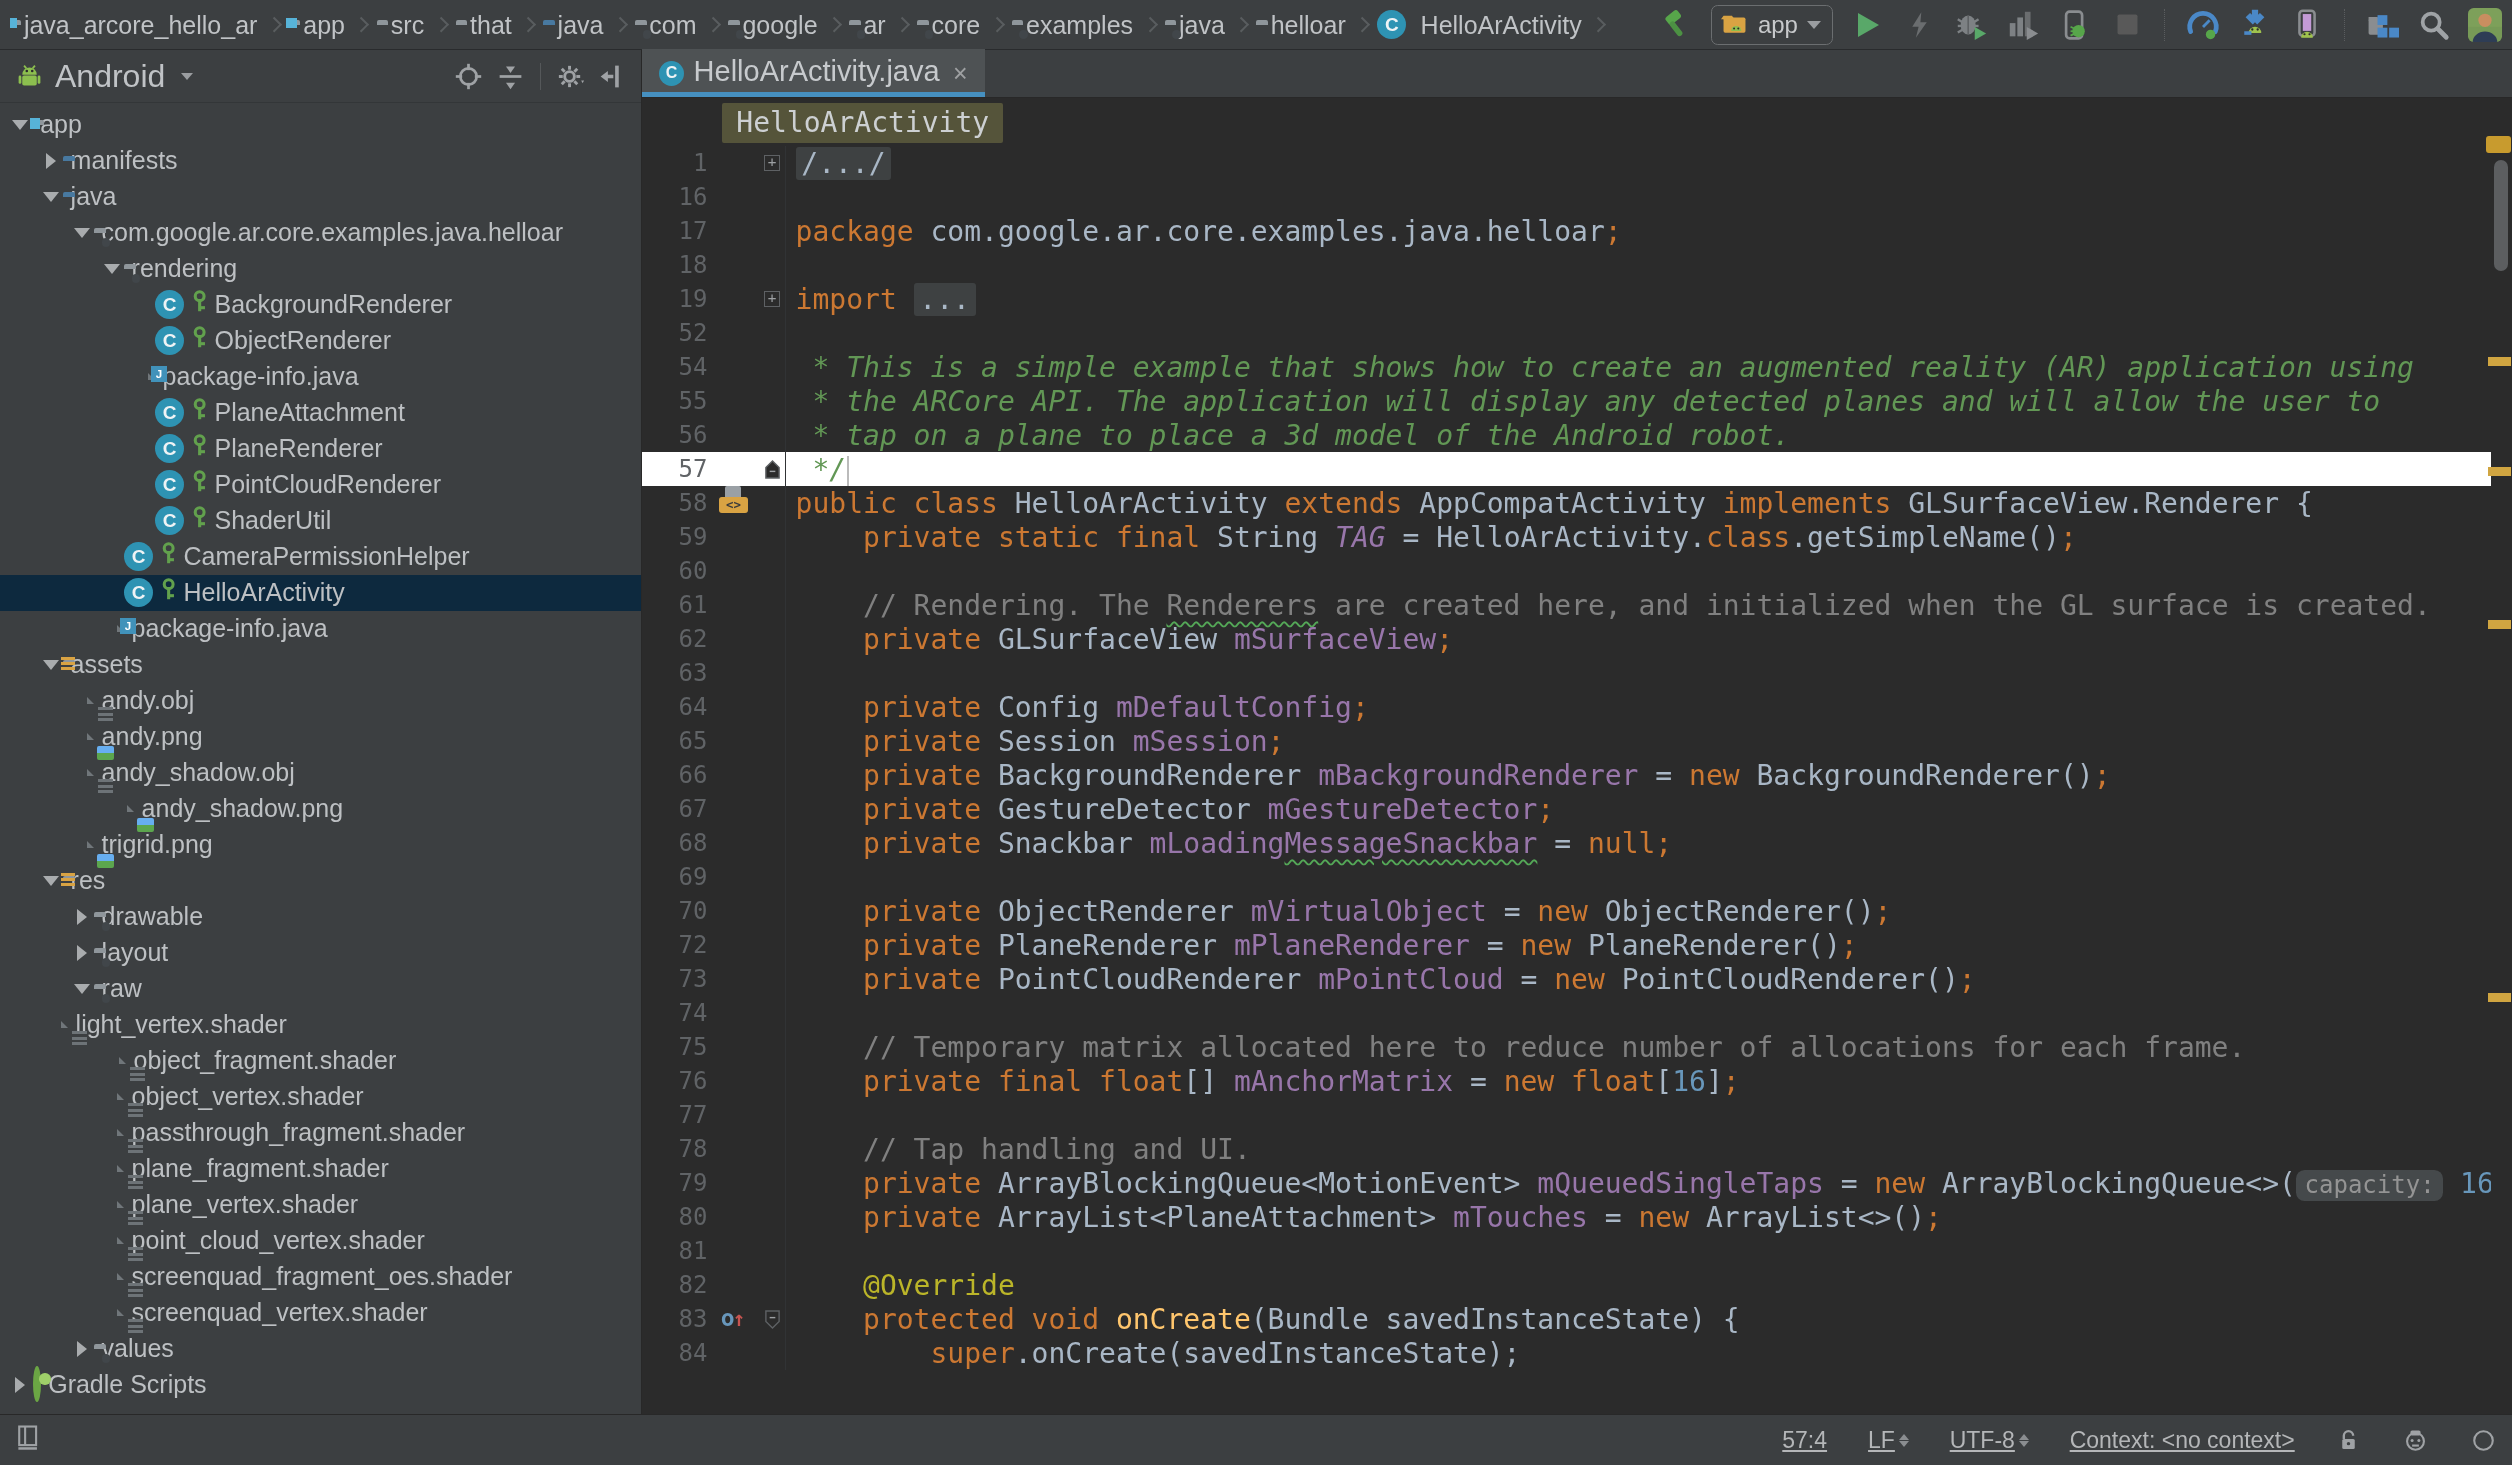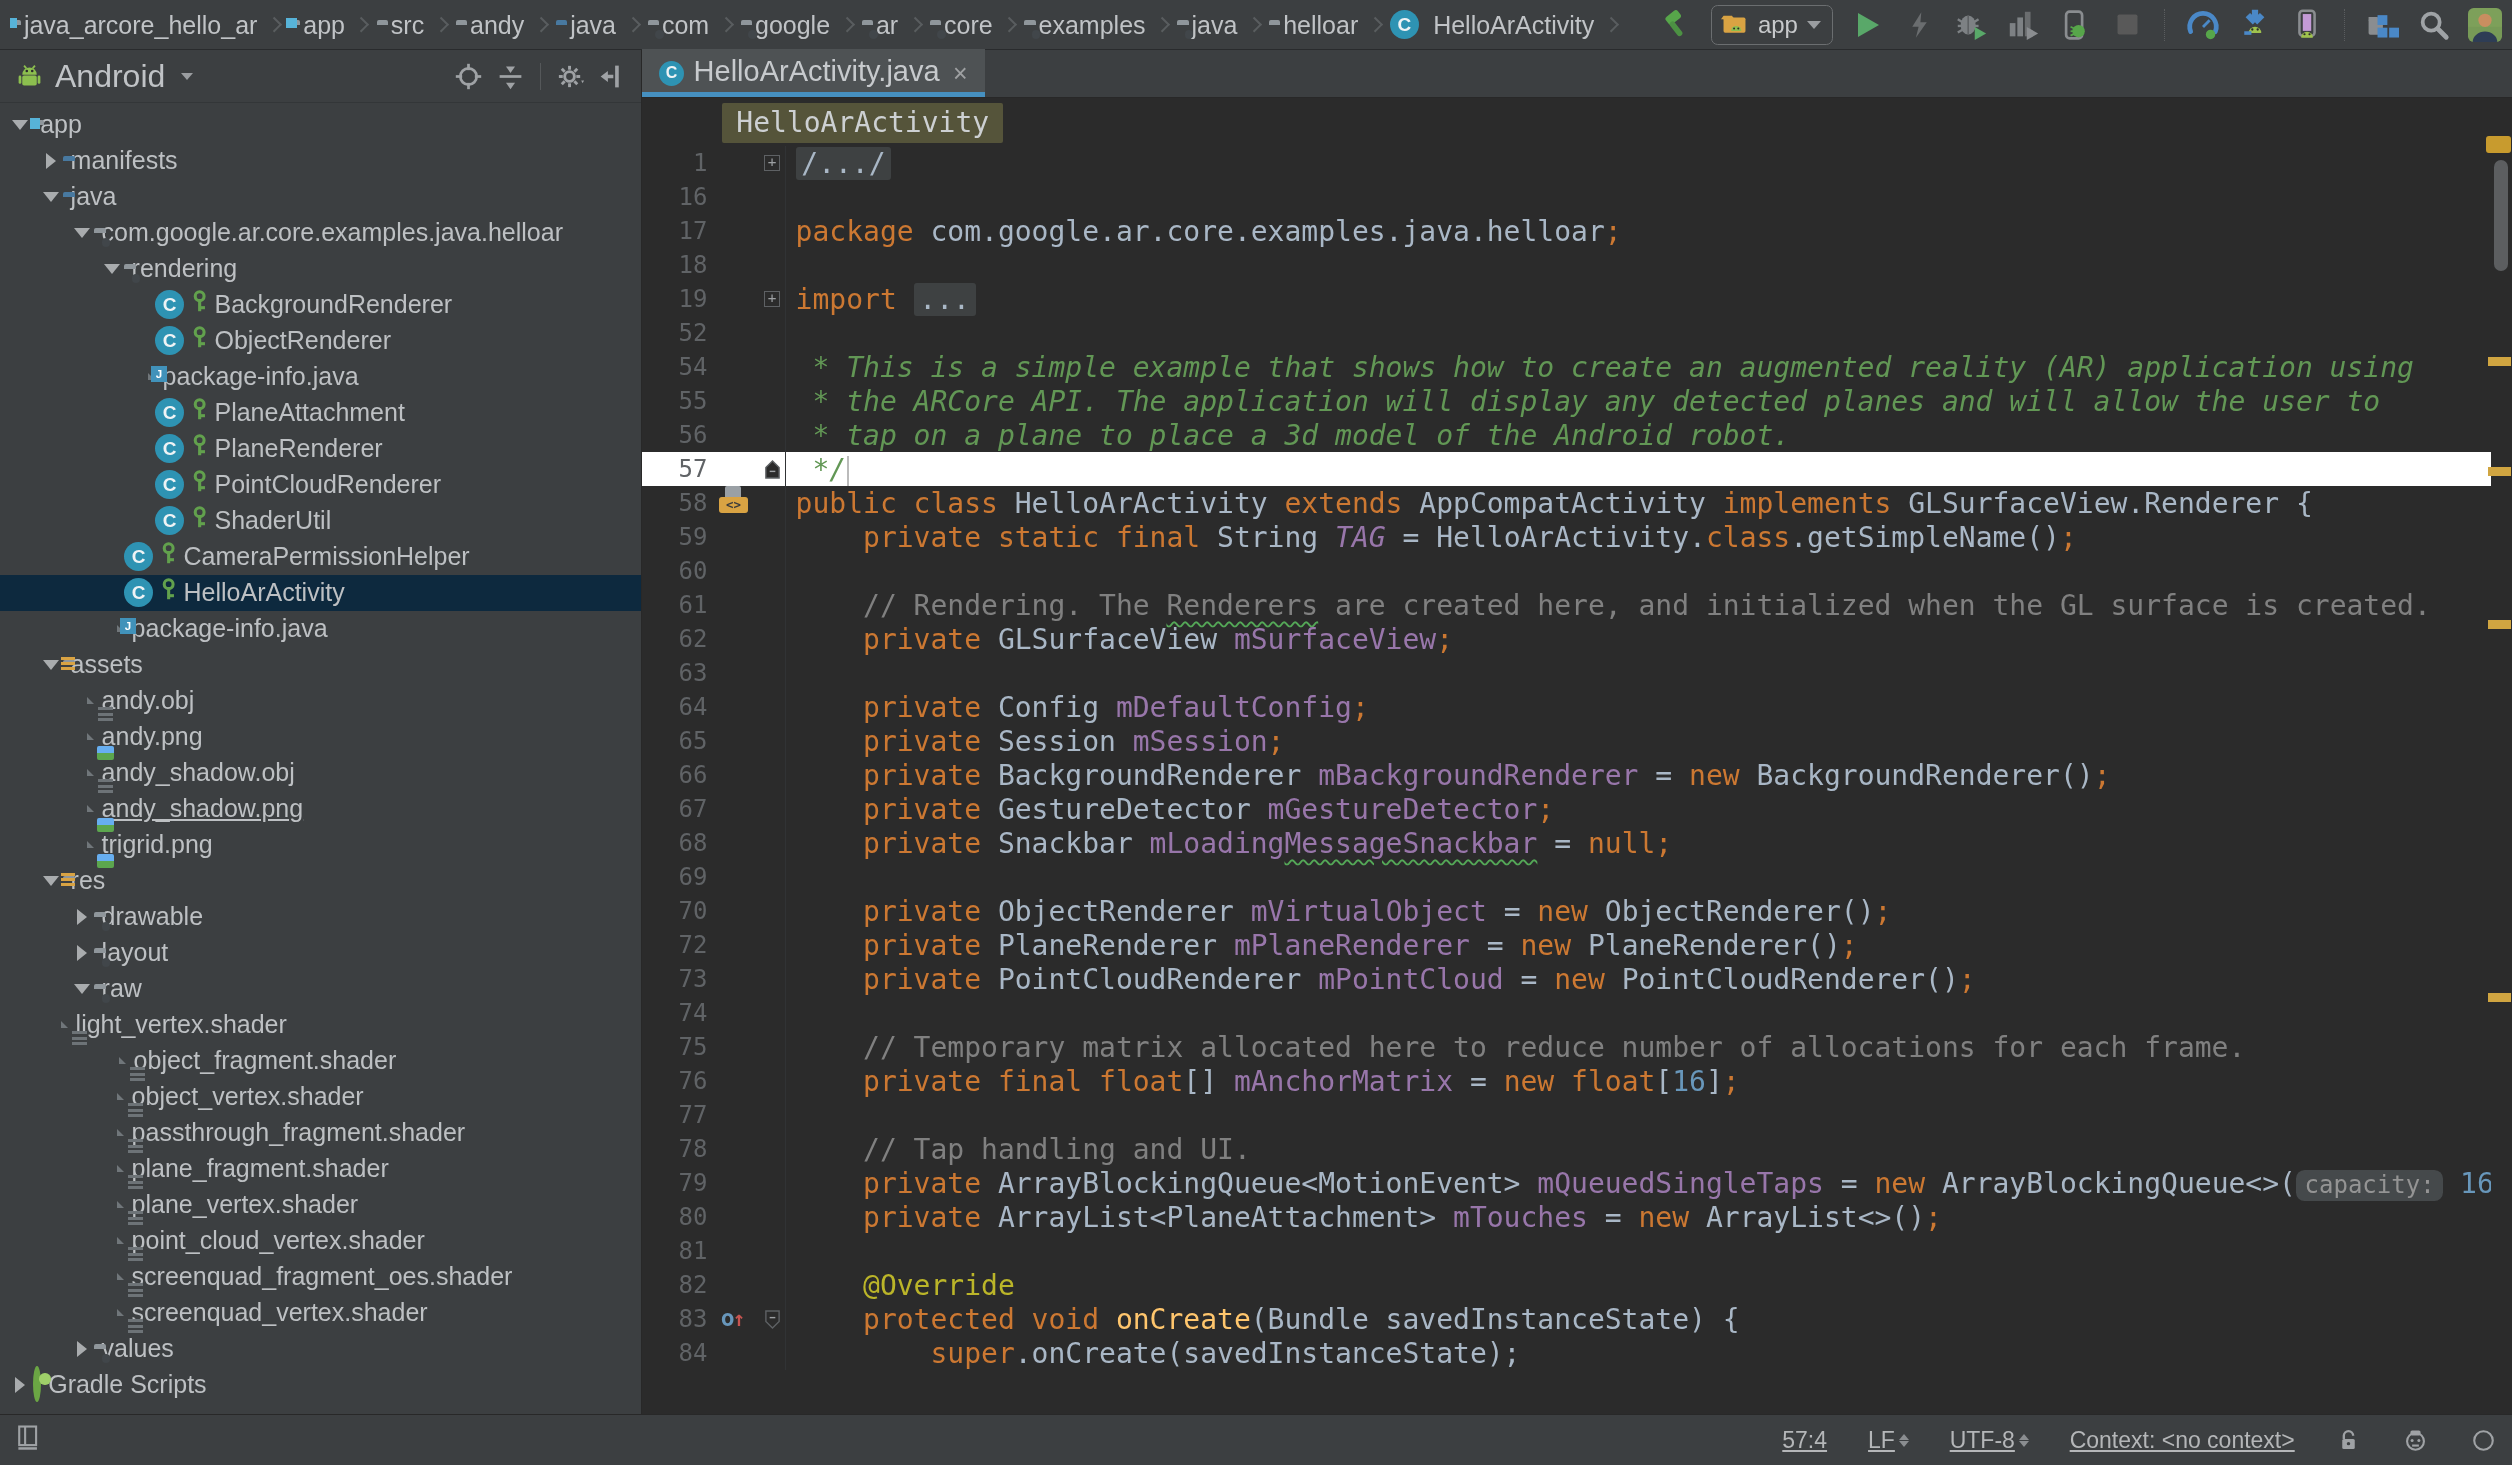--- a/index.html
+++ b/index.html
@@ -140,21 +140,21 @@
           <span class="lbl">app</span>
         </span>
         <span class="chev"></span>
         <span class="crumb">
           <span class="ticon"><span class="if-base"></span></span>
           <span class="lbl">src</span>
         </span>
         <span class="chev"></span>
         <span class="crumb">
           <span class="ticon"><span class="if-base"></span></span>
-          <span class="lbl">andy</span>
+          <span class="lbl">that</span>
         </span>
         <span class="chev"></span>
         <span class="crumb">
           <span class="ticon"><span class="if-base if-blue"></span></span>
           <span class="lbl">java</span>
         </span>
         <span class="chev"></span>
         <span class="crumb">
           <span class="ticon"><span class="if-base if-pkg"></span></span>
           <span class="lbl">com</span>
@@ -534,21 +534,21 @@
           <div class="trow" style="padding-left: 69px;">
             <span class="arrowslot"></span>
             <span class="ticon"><span class="ipage img"></span></span>
             <span>andy.png</span>
           </div>
           <div class="trow" style="padding-left: 69px;">
             <span class="arrowslot"></span>
             <span class="ticon"><span class="ipage lines"></span></span>
             <span>andy_shadow.obj</span>
           </div>
-          <div class="trow" style="padding-left: 69px; text-decoration: underline;">
+          <div class="trow" style="padding-left: 109px;">
             <span class="arrowslot"></span>
             <span class="ticon"><span class="ipage img"></span></span>
             <span>andy_shadow.png</span>
           </div>
           <div class="trow" style="padding-left: 69px;">
             <span class="arrowslot"></span>
             <span class="ticon"><span class="ipage img"></span></span>
             <span>trigrid.png</span>
           </div>
           <div class="trow" style="padding-left: 38px;">

